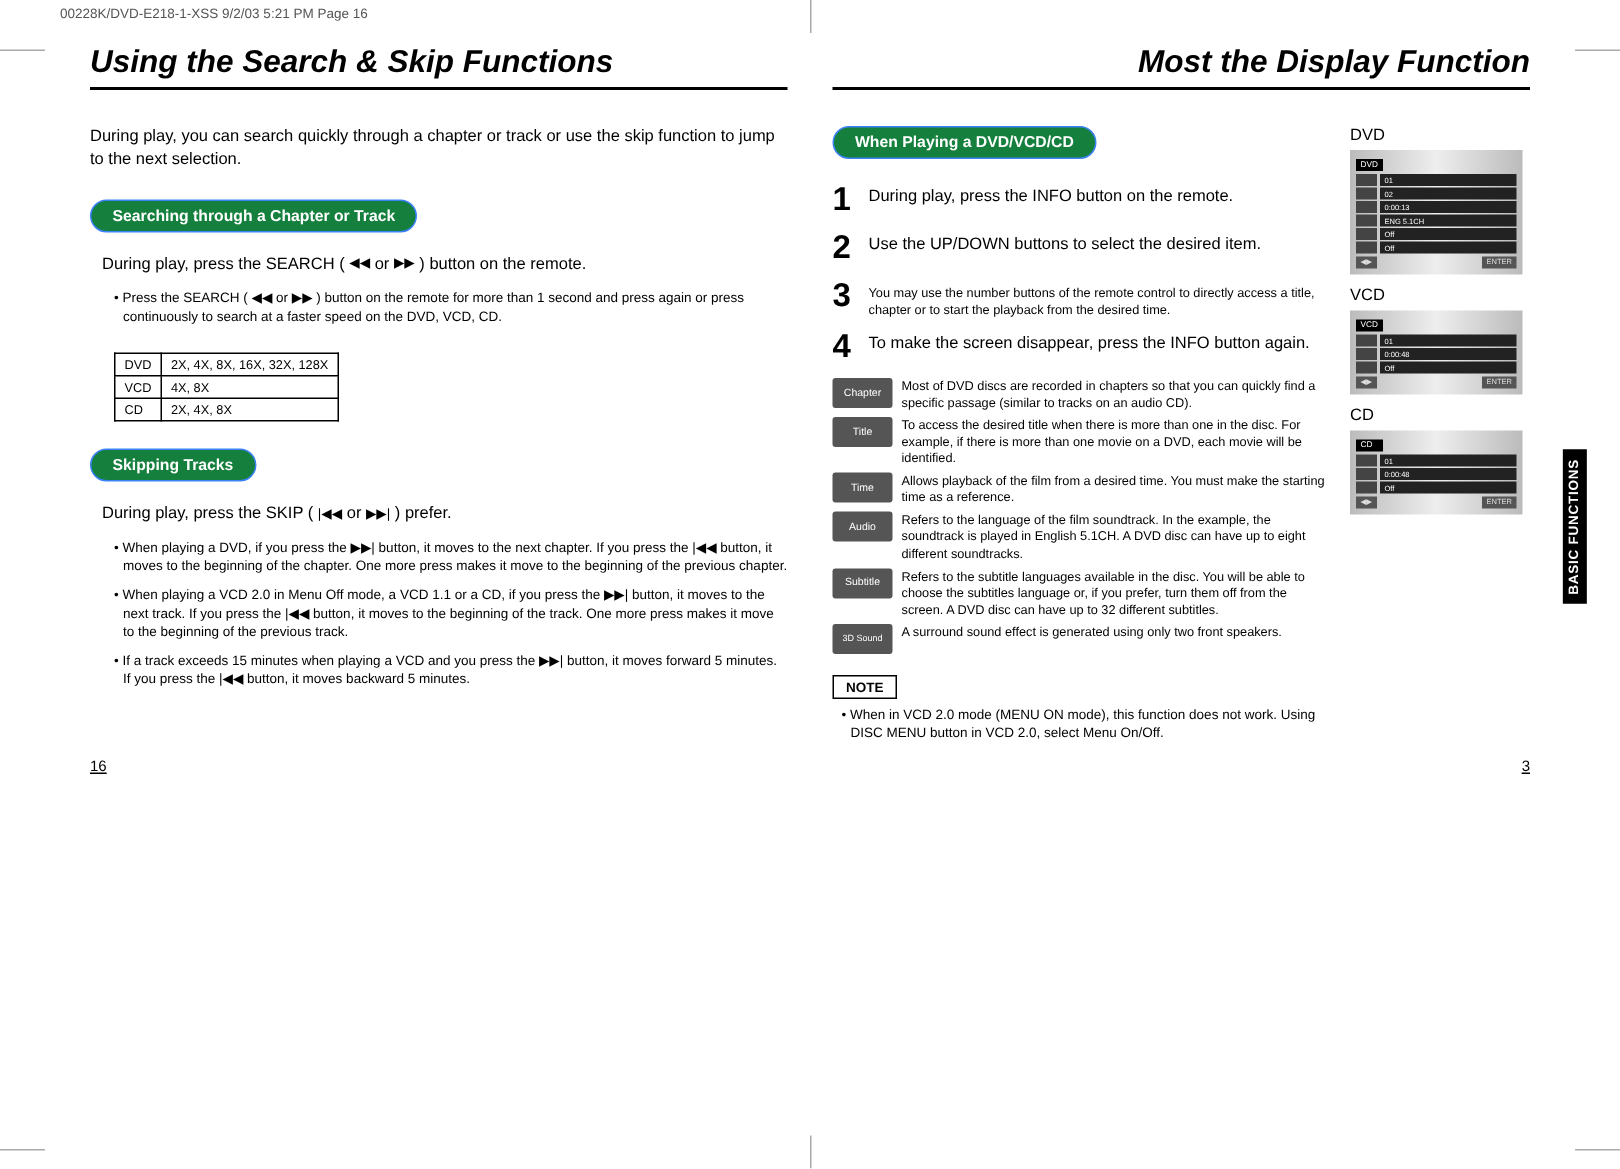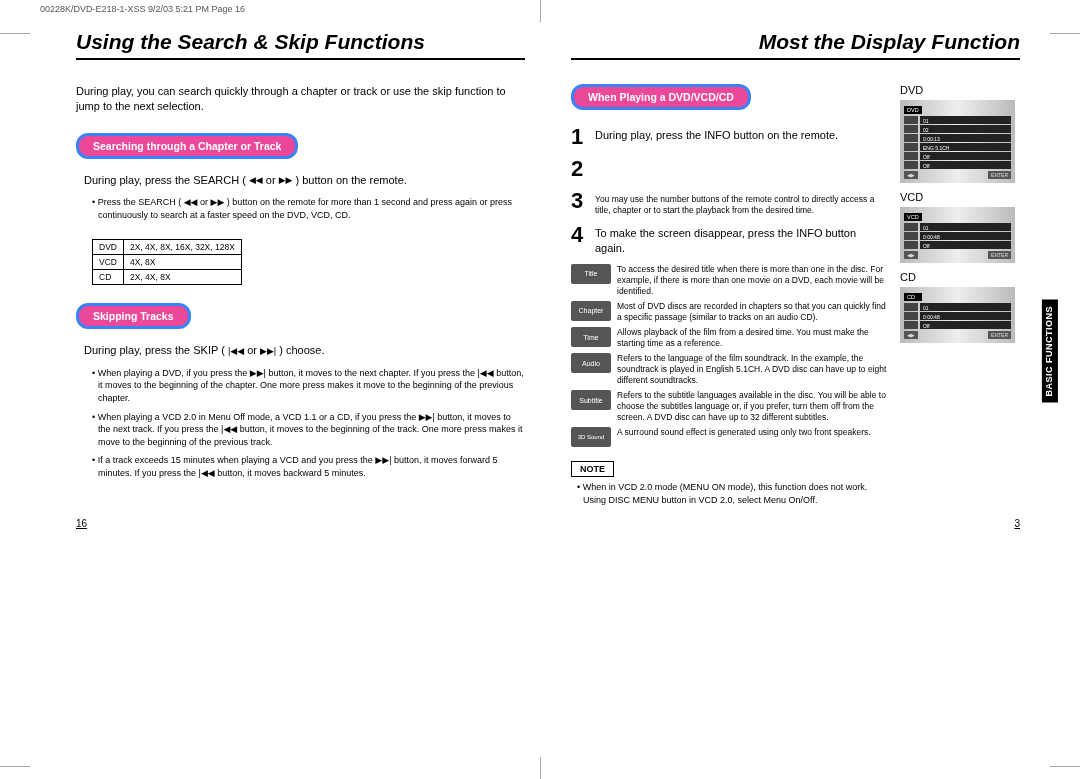--- a/index.html
+++ b/index.html
@@ -1,23 +1,23 @@
 <!DOCTYPE html>
 <html><head>
 <meta charset="utf-8">
 <style>
   * { box-sizing: border-box; margin: 0; padding: 0; }
   body { width: 1080px; height: 779px; font-family: Arial, Helvetica, sans-serif; background: #fff; position: relative; color: #000; }
   .slug { position:absolute; top:4px; left:40px; font-size:9px; color:#555; }
   .page { display:flex; padding: 30px 60px 30px 60px; gap:30px; }
-  .col { flex: 1 1 50%; position: relative; margin-left: 16px; }
+  .col { flex: 1 1 50%; position: relative; }
   .page-title { font-size:21px; font-weight:bold; font-style:italic; border-bottom: 2px solid #000; padding-bottom:4px; margin-bottom:24px; }
   .page-title.right { text-align:right; }
   .body-text { font-size:11px; line-height:1.4; margin-bottom:18px; }
-  .pill { display:inline-block; background:#ec4899; color:#fff; font-size:10.5px; font-weight:bold; padding:4px 14px; border-radius:12px; margin-bottom:14px; border:3px solid #3b82f6; }
+  .pill { display:inline-block; background:#15803d; color:#fff; font-size:10.5px; font-weight:bold; padding:4px 14px; border-radius:12px; margin-bottom:14px; border:1px solid #3b82f6; }
   .sub-body { font-size:11px; line-height:1.4; margin: 0 0 8px 8px; }
   .notes { font-size:9px; line-height:1.4; margin-left:16px; margin-bottom:18px; }
   .notes li { list-style: none; text-indent:-6px; padding-left:6px; margin-bottom:6px; }
   .notes li::before { content:"• "; }
   .speed-table { border-collapse: collapse; margin: 8px 0 18px 16px; }
   .speed-table td { border:1px solid #000; font-size:8.5px; padding:2px 6px; white-space:nowrap; }
   .inline-icon { display:inline-block; font-size:9px; vertical-align:middle; line-height:1; }
   .stepnum { font-size:22px; font-weight:bold; display:inline-block; width:20px; vertical-align:top; }
   .steps { margin-top:0; }
   .step { display:flex; align-items:flex-start; margin-bottom:6px; gap:4px; }
@@ -94,21 +94,21 @@
           </tr>
     </tbody>
       </table>
 
     <div class="pill">Skipping Tracks</div>
     <div class="sub-body">
       <span>During play, press the SKIP (</span>
       <span class="inline-icon">|◀◀</span>
       <span> or </span>
       <span class="inline-icon">▶▶|</span>
-      <span>) choose.</span>
+      <span>) prefer.</span>
     </div>
     <ul class="notes">
       <li>When playing a DVD, if you press the ▶▶| button, it moves to the next chapter. If you press the |◀◀ button, it moves to the beginning of the chapter. One more press makes it move to the beginning of the previous chapter.</li>
       <li>When playing a VCD 2.0 in Menu Off mode, a VCD 1.1 or a CD, if you press the ▶▶| button, it moves to the next track. If you press the |◀◀ button, it moves to the beginning of the track. One more press makes it move to the beginning of the previous track.</li>
       <li>If a track exceeds 15 minutes when playing a VCD and you press the ▶▶| button, it moves forward 5 minutes. If you press the |◀◀ button, it moves backward 5 minutes.</li>
     </ul>
 
     <div class="page-num left">16</div>
   </div>
 
@@ -119,45 +119,46 @@
       <div class="right-main">
         <div class="pill">When Playing a DVD/VCD/CD</div>
 
         <div class="steps">
           <div class="step">
             <div class="stepnum">1</div>
             <div class="txt">During play, press the INFO button on the remote.</div>
           </div>
           <div class="step">
             <div class="stepnum">2</div>
+            <div class="txt">Use the UP/DOWN buttons to select the desired item.</div>
           </div>
           <div class="step">
             <div class="stepnum">3</div>
             <div class="txt">
               <div class="subnote">You may use the number buttons of the remote control to directly access a title, chapter or to start the playback from the desired time.</div>
             </div>
           </div>
           <div class="step">
             <div class="stepnum">4</div>
             <div class="txt">To make the screen disappear, press the INFO button again.</div>
           </div>
         </div>
 
         <div style="margin-top:8px;">
           <div class="icon-label">
               <div class="icon-box">
+                <span>Chapter</span>
+              </div>
+              <div class="icon-desc">Most of DVD discs are recorded in chapters so that you can quickly find a specific passage (similar to tracks on an audio CD).</div>
+            </div>
+          <div class="icon-label">
+              <div class="icon-box">
                 <span>Title</span>
               </div>
               <div class="icon-desc">To access the desired title when there is more than one in the disc. For example, if there is more than one movie on a DVD, each movie will be identified.</div>
-            </div>
-          <div class="icon-label">
-              <div class="icon-box">
-                <span>Chapter</span>
-              </div>
-              <div class="icon-desc">Most of DVD discs are recorded in chapters so that you can quickly find a specific passage (similar to tracks on an audio CD).</div>
             </div>
           <div class="icon-label">
               <div class="icon-box">
                 <span>Time</span>
               </div>
               <div class="icon-desc">Allows playback of the film from a desired time. You must make the starting time as a reference.</div>
             </div>
           <div class="icon-label">
               <div class="icon-box">
                 <span>Audio</span>

